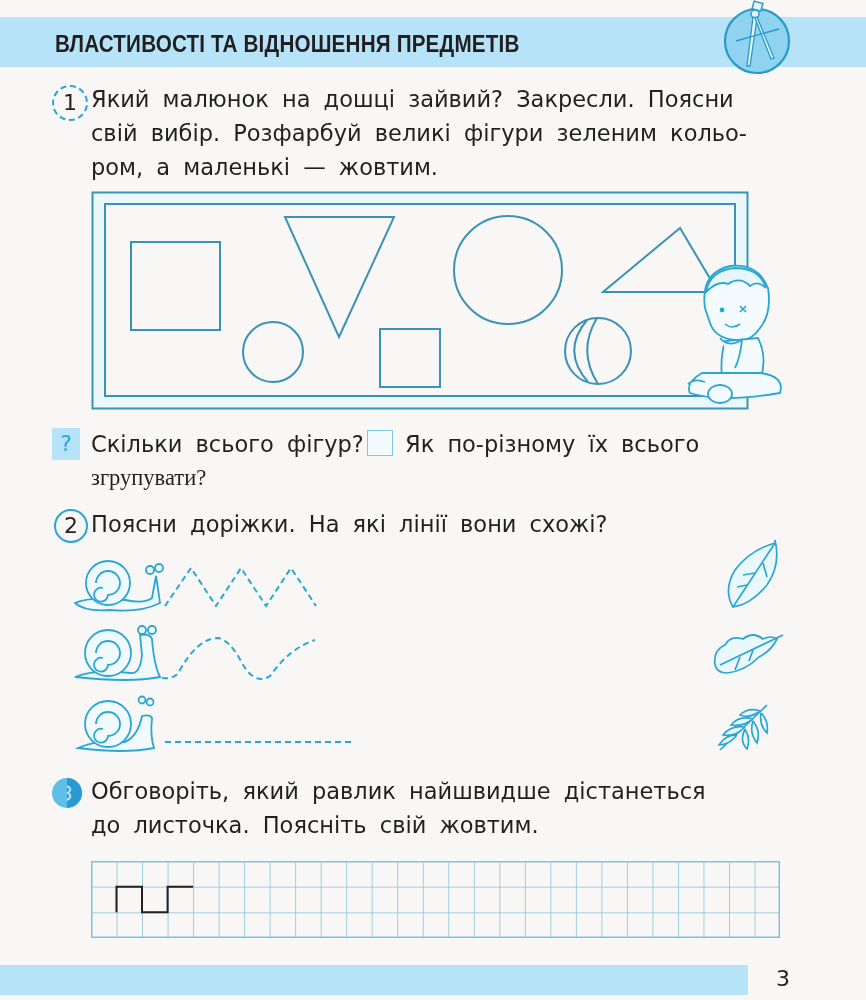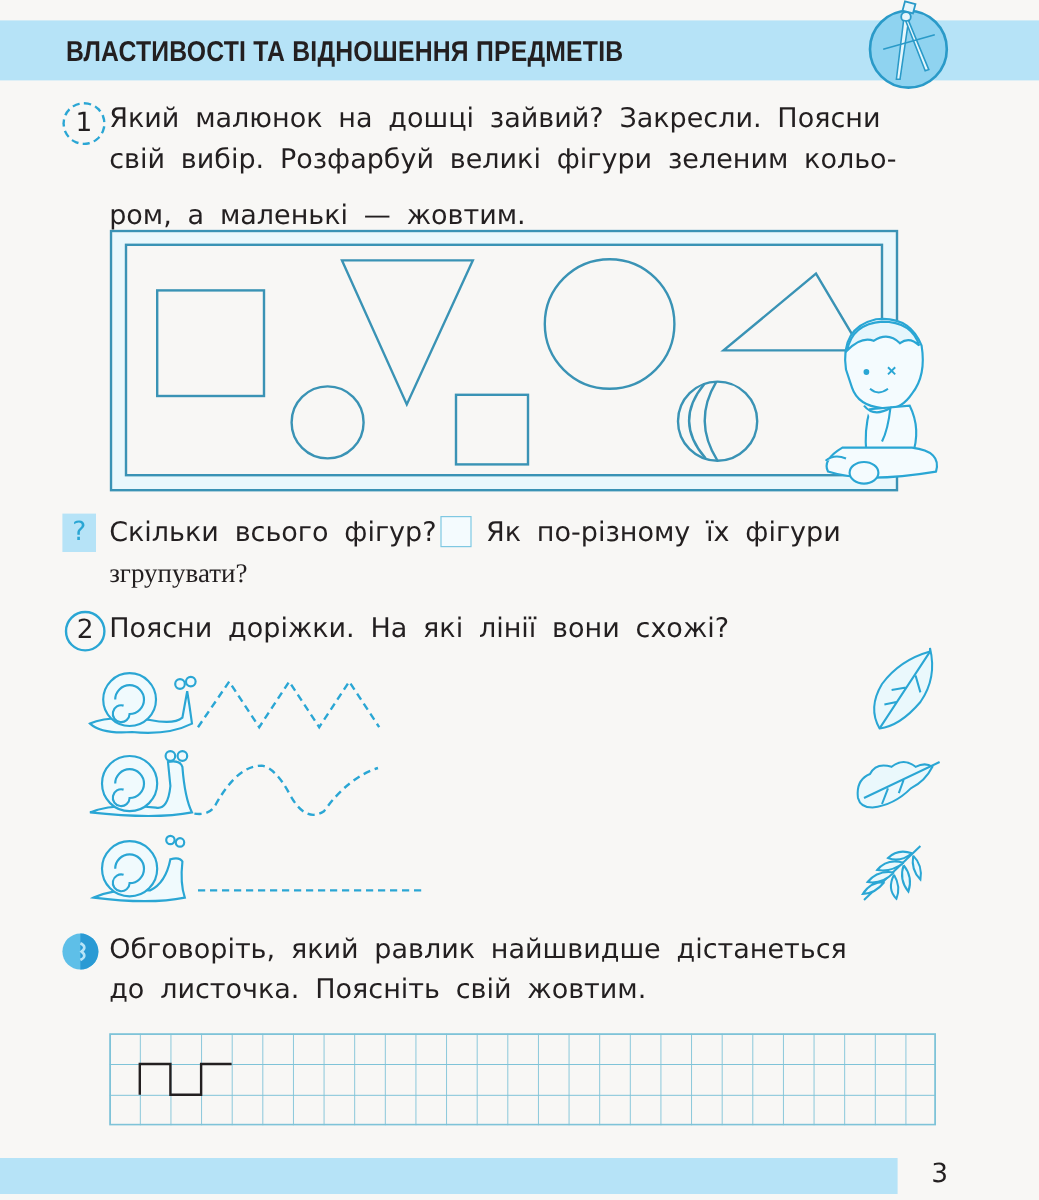--- a/index.html
+++ b/index.html
@@ -34,21 +34,21 @@
   <rect x="31" y="2" width="9" height="8" fill="#e6f6fc" stroke="#2a9ac8" stroke-width="1.5" transform="rotate(15 35 6)"></rect>
   <circle cx="33" cy="14" r="4" fill="#e6f6fc" stroke="#2a9ac8" stroke-width="1.5"></circle>
   <path d="M31 17 L25 66 L28 66 L35 18 Z" fill="#e6f6fc" stroke="#2a9ac8" stroke-width="1.3"></path>
   <path d="M35 17 L52 58 L49 59 L33 18 Z" fill="#e6f6fc" stroke="#2a9ac8" stroke-width="1.3"></path>
   <line x1="14" y1="41" x2="57" y2="29" stroke="#2a9ac8" stroke-width="1.3"></line>
 </svg>
 
 <div class="badge-num badge-1">1</div>
 <div class="txt" style="left:91px;top:82px;">Який малюнок на дошці зайвий? Закресли. Поясни</div>
 <div class="txt" style="left:91px;top:116px;">свій вибір. Розфарбуй великі фігури зеленим кольо-</div>
-<div class="txt" style="left:91px;top:150px;margin-top:13px;">ром, а маленькі — жовтим.</div>
+<div class="txt" style="left:91px;top:150px;">ром, а маленькі — жовтим.</div>
 
 <svg class="board" viewBox="0 0 660 220">
   <rect x="1.5" y="1.5" width="655" height="216" fill="#eaf8fc" stroke="#3a93b5" stroke-width="2"></rect>
   <rect x="14" y="13" width="630" height="192" fill="#f8f7f5" stroke="#3a93b5" stroke-width="2"></rect>
   <g fill="none" stroke="#3a93b5" stroke-width="2">
     <rect x="40" y="51" width="89" height="88"></rect>
     <polygon points="194,26 303,26 248,146"></polygon>
     <circle cx="417" cy="79" r="54"></circle>
     <polygon points="589,37 627,101 512,101"></polygon>
     <circle cx="182" cy="161" r="30"></circle>
@@ -72,21 +72,21 @@
   <g fill="none" stroke="#2aa6d4" stroke-width="1.6">
     <circle cx="42" cy="52" r="1.6" fill="#2aa6d4"></circle>
     <path d="M60 48 l6 6 M66 48 l-6 6"></path>
     <path d="M45 66 Q52 72 60 66"></path>
   </g>
 </svg>
 
 <div class="q-badge">?</div>
 <div class="txt" style="left:91px;top:427px;">Скільки всього фігур?</div>
 <div class="answer-box"></div>
-<div class="txt" style="left:405px;top:427px;">Як по-різному їх фігури</div>
+<div class="txt" style="left:405px;top:427px;">Як по-різному їх всього</div>
 <div class="txt" style="left:91px;top:461px;font-family:Liberation Serif, serif;">згрупувати?</div>
 
 <div class="badge-num badge-2">2</div>
 <div class="txt" style="left:91px;top:507px;">Поясни доріжки. На які лінії вони схожі?</div>
 
 <svg class="snails" viewBox="0 0 300 200">
   <g fill="#f0fafd" stroke="#2aa6d4" stroke-width="1.8">
 
     <g>
       <path d="M5 45 Q20 38 55 42 Q75 46 82 40 L86 18 Q88 30 90 45 Q70 55 40 52 Q15 54 5 45 Z"></path>

